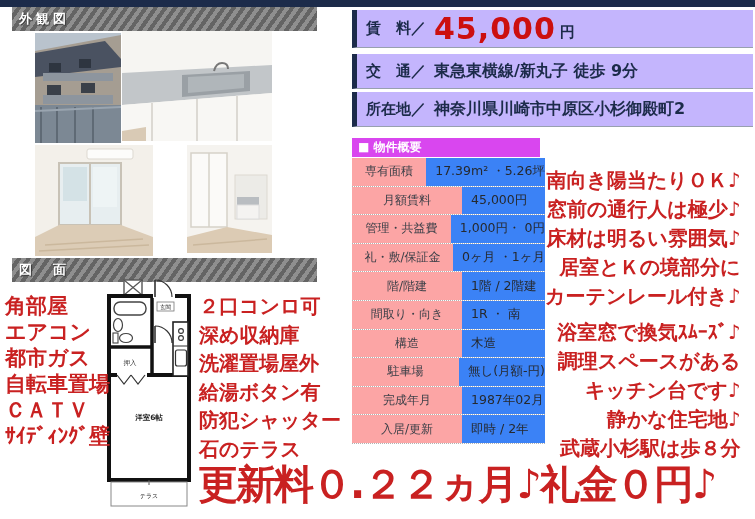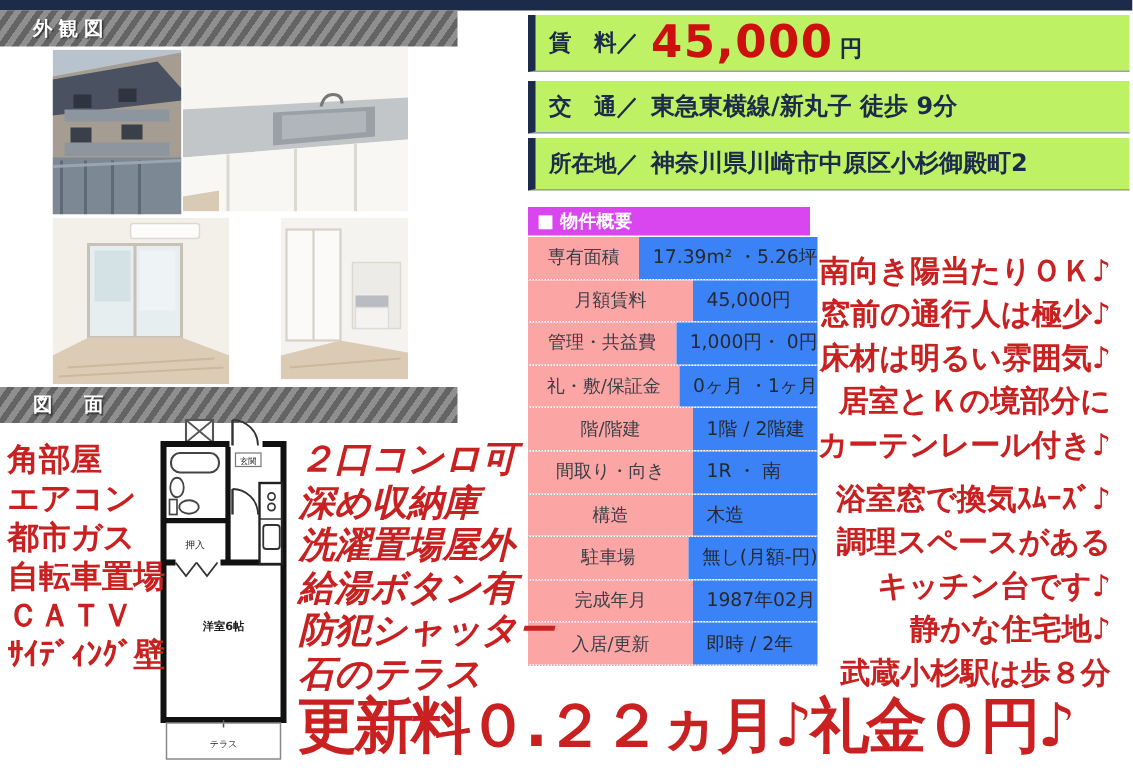--- a/index.html
+++ b/index.html
@@ -5,57 +5,57 @@
   * { margin:0; padding:0; box-sizing:border-box; }
   html,body { width:755px; height:519px; }
   body { font-family:"DejaVu Sans","Liberation Sans",sans-serif; background:#fff; position:relative; overflow:hidden; }
   .abs { position:absolute; }
 
   
   .top-strip { left:0; top:0; width:755px; height:7px; background:#1c2b4a; }
 
   
   .section-bar {
-    left:0; width:305px; height:24px;
+    left:12px; width:305px; height:24px;
     background:repeating-linear-gradient(125deg,#8f8f8f 0 4px,#646464 4px 8px);
     color:#fff; font-size:13px; font-weight:bold; letter-spacing:4px;
-    display:flex; align-items:center; padding-left:22px;
+    display:flex; align-items:center; padding-left:7px;
     text-shadow:1px 1px 1px #333;
   }
   .bar-gaikan { top:7px; }
   .bar-zumen  { top:258px;text-align:center; }
 
   
   .photo { position:absolute; overflow:hidden; }
   .photo svg { display:block; width:100%; height:100%; }
 
   
   .lrow { left:352px; width:401px; border-left:5px solid #1c2b4a; border-bottom:1px solid #98a0af;
-          display:flex; align-items:center; padding-left:9px; background:#bef264; }
+          display:flex; align-items:center; padding-left:9px; background:#c4b5fd; }
   .lrow .lab { color:#1c2b4a; font-weight:bold; font-size:15px; white-space:pre; }
   .row-rent    { top:10px;  height:38px; }
   .row-access  { top:54px;  height:35px; }
   .row-address { top:92px;  height:35px; }
   .rent-value { color:#cc0f0f; font-weight:bold; font-size:30px; letter-spacing:1px; margin:0 4px 0 8px; line-height:1; }
   .rent-unit  { color:#1c2b4a; font-weight:bold; font-size:15px; margin-top:8px; }
   .lval { color:#1c2b4a; font-weight:bold; font-size:16px; margin-left:8px; white-space:nowrap; }
 
   
   .ov-header { left:352px; top:138px; width:188px; height:19px; background:#d946ef;
                color:#fff; font-size:12px; font-weight:bold; display:flex; align-items:center; padding-left:6px; }
   .ov-table { left:352px; top:158px; width:193px; }
   .trow { display:flex; height:28.6px; border-bottom:1px dotted #b2b2b2; align-items:stretch; }
   .tlabel { width:110px; background:#fca5a5; color:#3a3f47; font-size:12px;
             display:flex; align-items:center; justify-content:center; white-space:nowrap; }
   .tvalue { flex:1; color:#26292e; font-size:12.5px; display:flex; align-items:center; padding-left:9px; white-space:nowrap; background:#3b82f6; }
 
   
   .red { color:#c92121; font-weight:bold; white-space:nowrap; }
   .col-left   { left:5px;  top:293px; font-size:21px; line-height:26px; }
-  .col-middle { left:199px; top:292px; font-size:24px; line-height:28.5px;font-style:italic; }
+  .col-middle { left:199px; top:292px; font-size:20px; line-height:28.5px; }
   .col-right  { left:545px; top:166px; font-size:20px; line-height:29px;text-align:right; }
   .col-right .gap-before { margin-top:7px; }
   .col-right .indent { padding-left:40px; }
   .banner { left:198px; top:460px; font-size:40px; letter-spacing:-2px; line-height:1.2; }
 
   
   .floorplan { left:97px; top:276px; width:110px; height:240px; }
   .floorplan svg { display:block; }
   .fp-text { font-family:"DejaVu Sans","Liberation Sans",sans-serif; fill:#222; }
 </style>

